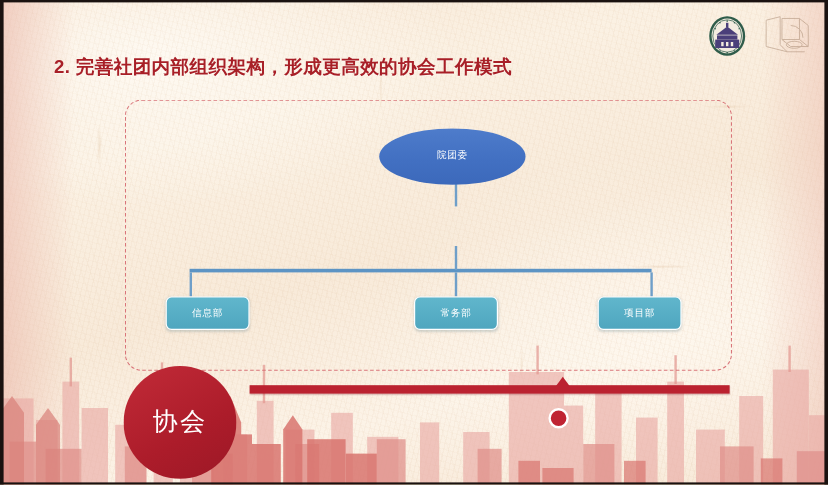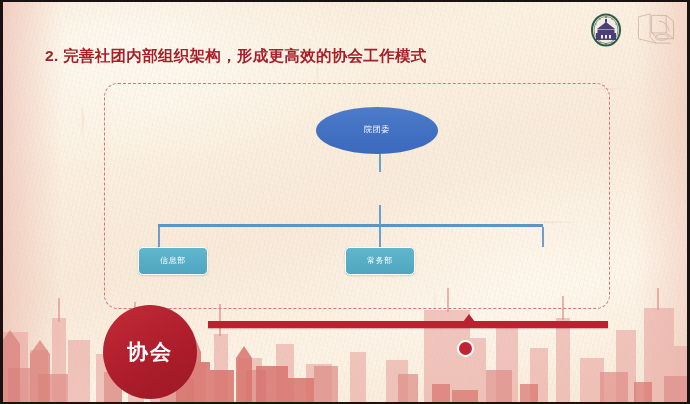--- a/index.html
+++ b/index.html
@@ -231,21 +231,21 @@
     height: 94px;
     border-radius: 50%;
     background: #b01e2d;
     background-image: linear-gradient(150deg, #c22b38 0%, #ac1c2a 60%, #9c1826 100%);
     display: flex;
     flex-direction: column;
     align-items: center;
     justify-content: center;
     color: #ffffff;
     font-size: 21px;
-    font-weight: bold;
+    font-weight: normal;
     letter-spacing: 2px;
     line-height: 1.18;
     z-index: 30;
   }
 </style>
 </head>
 <body>
 
 <div class="slide">
 
@@ -375,20 +375,21 @@
     <div class="conn conn-v-root"></div>
     <div class="conn conn-v-board"></div>
     <div class="conn conn-v-d0"></div>
     <div class="conn conn-v-d1"></div>
     <div class="conn conn-v-d2"></div>
 
     <div class="node node-root">院团委</div>
 
     <div class="node node-dept dept-0">信息部</div>
     <div class="node node-dept dept-1">常务部</div>
+    <div class="node node-dept dept-2">项目部</div>
   </div>
 
   <div class="red-bar"></div>
   <div class="bar-marker"></div>
   <div class="bar-dot"></div>
 
   <div class="badge">
     <span>协会</span>
   </div>
 

